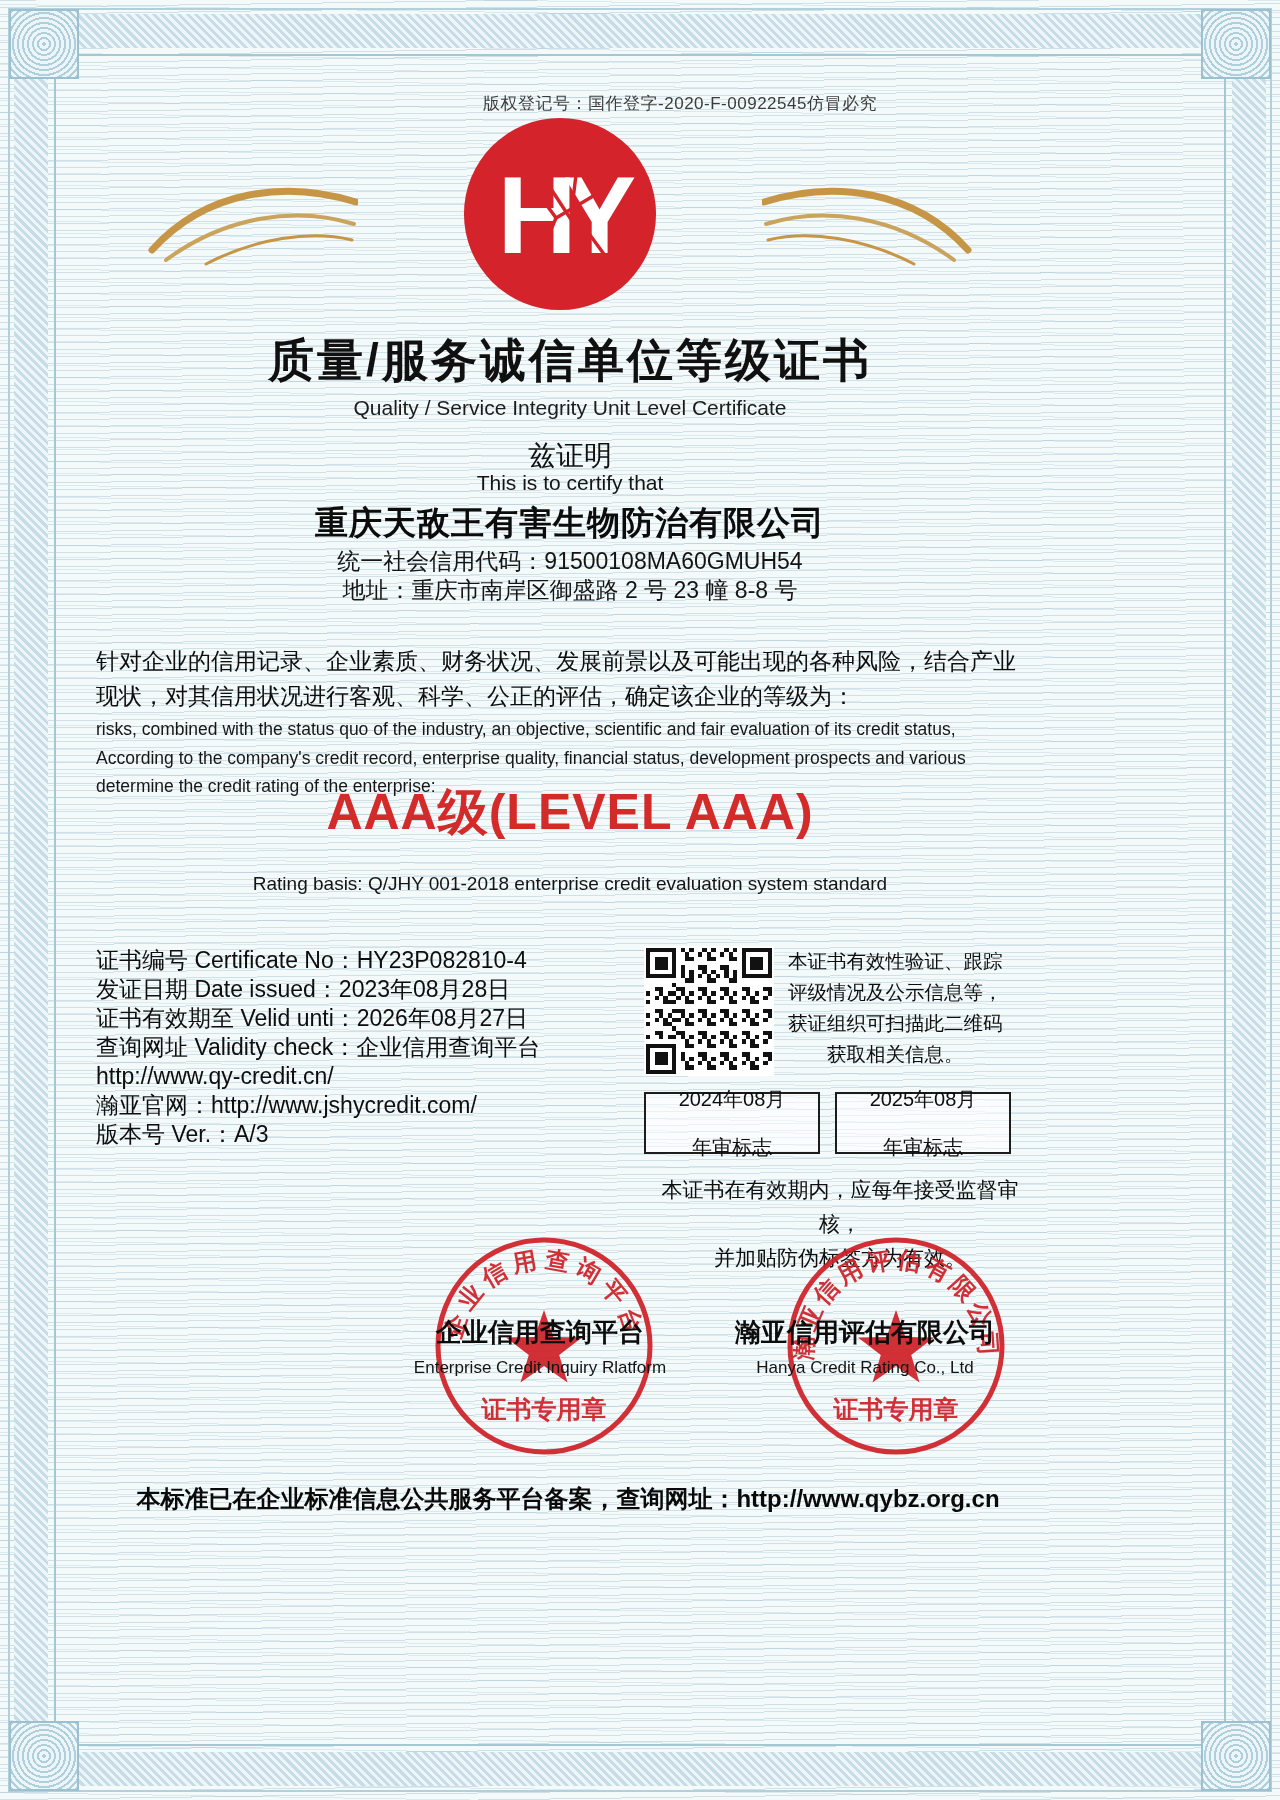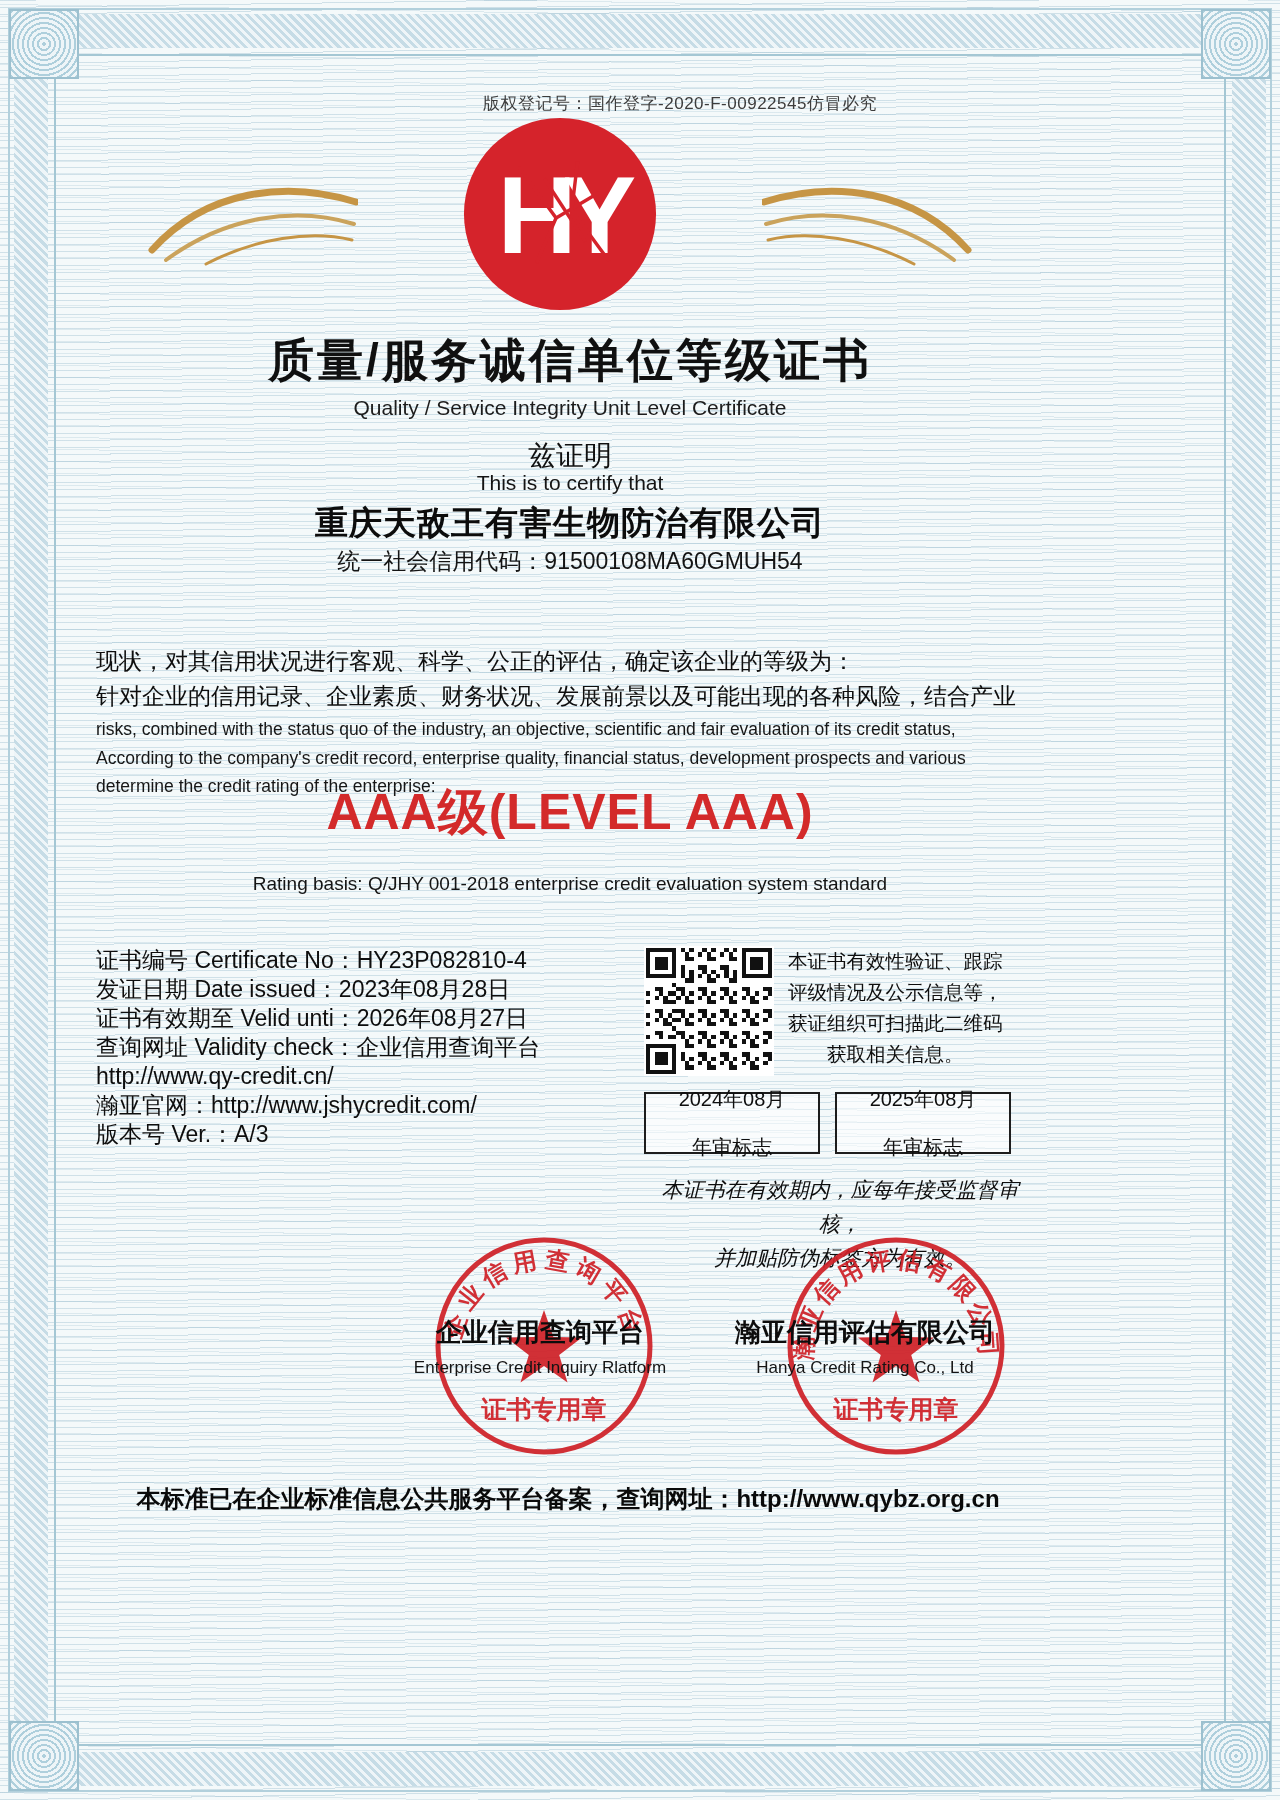--- a/index.html
+++ b/index.html
@@ -40,21 +40,21 @@
   .info{width:548px;text-align:left;font-size:23px;line-height:29px;white-space:nowrap;color:#0e0e0e;}
   .qrcol{flex:1;}
   .qrrow{display:flex;}
   .qr{width:130px;height:130px;background:#fff;padding:2px;box-sizing:border-box;}
   .qr svg{width:100%;height:100%;display:block;}
   .qrnote{margin-left:14px;text-align:center;font-size:19.5px;line-height:31px;color:#0e0e0e;}
   .yearrow{display:flex;gap:15px;margin-top:16px;}
   .yearbox{width:172px;height:58px;border:2px solid #1d1d1d;background:rgba(255,255,255,.55);
     display:flex;flex-direction:column;align-items:center;justify-content:center;
     font-size:20px;line-height:27px;color:#0e0e0e;gap:21px;}
-  .vnote{margin-top:19px;text-align:center;font-size:21px;line-height:34px;color:#0e0e0e;width:392px;font-style:italic;}
+  .vnote{margin-top:19px;text-align:center;font-size:21px;line-height:34px;color:#0e0e0e;width:392px;}
   .stamp{width:228px;height:228px;opacity:.93;}
   .stamp-l{top:1232px;left:430px;}
   .stamp-r{top:1232px;left:782px;}
   .org{top:1315px;width:420px;text-align:center;}
   .org-l{left:330px}.org-r{left:655px}
   .org .cn{font-size:26px;font-weight:700;color:#0c0c0c;}
   .org .en{font-size:17px;margin-top:8px;color:#141414;}
   .footer{top:1483px;left:0;width:100%;text-align:center;}
   .footer span{display:inline-block;transform:translateX(-72px);font-size:24px;font-weight:700;color:#0a0a0a;}
 </style>
@@ -95,24 +95,25 @@
     </g>
   </svg>
 
   <div class="abs col t-cn">质量/服务诚信单位等级证书</div>
   <div class="abs col t-en">Quality / Service Integrity Unit Level Certificate</div>
   <div class="abs col cert-cn">兹证明</div>
   <div class="abs col cert-en">This is to certify that</div>
 
   <div class="abs col company">重庆天敌王有害生物防治有限公司</div>
   <div class="abs col code">统一社会信用代码：91500108MA60GMUH54</div>
+  <div class="abs col addr">地址：重庆市南岸区御盛路 2 号 23 幢 8-8 号</div>
 
   <div class="abs statement">
+    <div class="st-cn">针对企业的信用记录、企业素质、财务状况、发展前景以及可能出现的各种风险，结合产业</div>
     <div class="st-cn">现状，对其信用状况进行客观、科学、公正的评估，确定该企业的等级为：</div>
-    <div class="st-cn">针对企业的信用记录、企业素质、财务状况、发展前景以及可能出现的各种风险，结合产业</div>
     <div class="st-en">risks, combined with the status quo of the industry, an objective, scientific and fair evaluation of its credit status,</div>
     <div class="st-en">According to the company's credit record, enterprise quality, financial status, development prospects and various</div>
     <div class="st-en">determine the credit rating of the enterprise:</div>
   </div>
 
   <div class="abs col aaa">AAA级(LEVEL AAA)</div>
   <div class="abs col basis-en">Rating basis: Q/JHY 001-2018 enterprise credit evaluation system standard</div>
 
   <div class="abs details">
     <div class="info">

